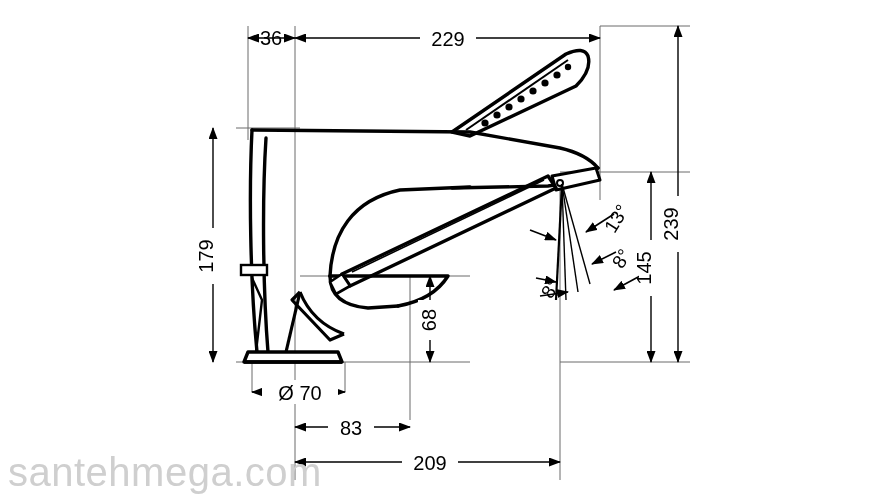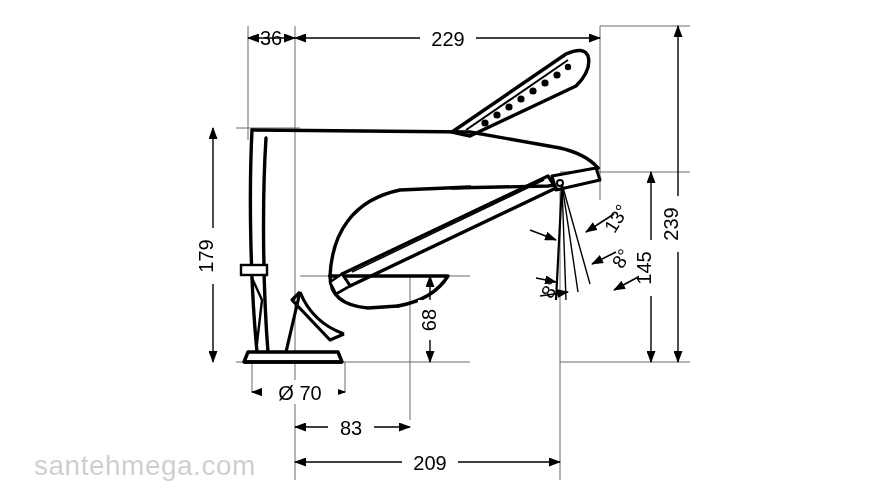--- a/index.html
+++ b/index.html
@@ -1,22 +1,22 @@
 <!DOCTYPE html>
 <html><head>
 <meta charset="utf-8">
 <style>
   html,body{margin:0;padding:0;background:#ffffff;}
   body{width:880px;height:500px;overflow:hidden;
        font-family:"Liberation Sans", sans-serif;}
   #stage{position:relative;width:880px;height:428px;background:#fff;}
   svg#drawing{position:absolute;left:0;top:0;width:880px;height:500px;display:block;}
-  .wm{position:absolute;left:8px;top:450px;font-size:28px;color:#cfcfcf;
+  .wm{position:absolute;left:8px;top:450px;font-size:40px;color:#cfcfcf;
       letter-spacing:0.5px;font-family:"Liberation Sans", sans-serif;
-      white-space:nowrap;margin-left:26px;}
+      white-space:nowrap;}
 </style>
 </head>
 <body>
 
 <div id="stage">
 
   <svg id="drawing" viewBox="0 0 880 500">
     <defs>
       <marker id="ar" markerWidth="12" markerHeight="9" refX="11" refY="4.5" orient="auto" markerUnits="userSpaceOnUse">
         <path d="M0,0 L12,4.5 L0,9 Z" fill="#000"></path>

